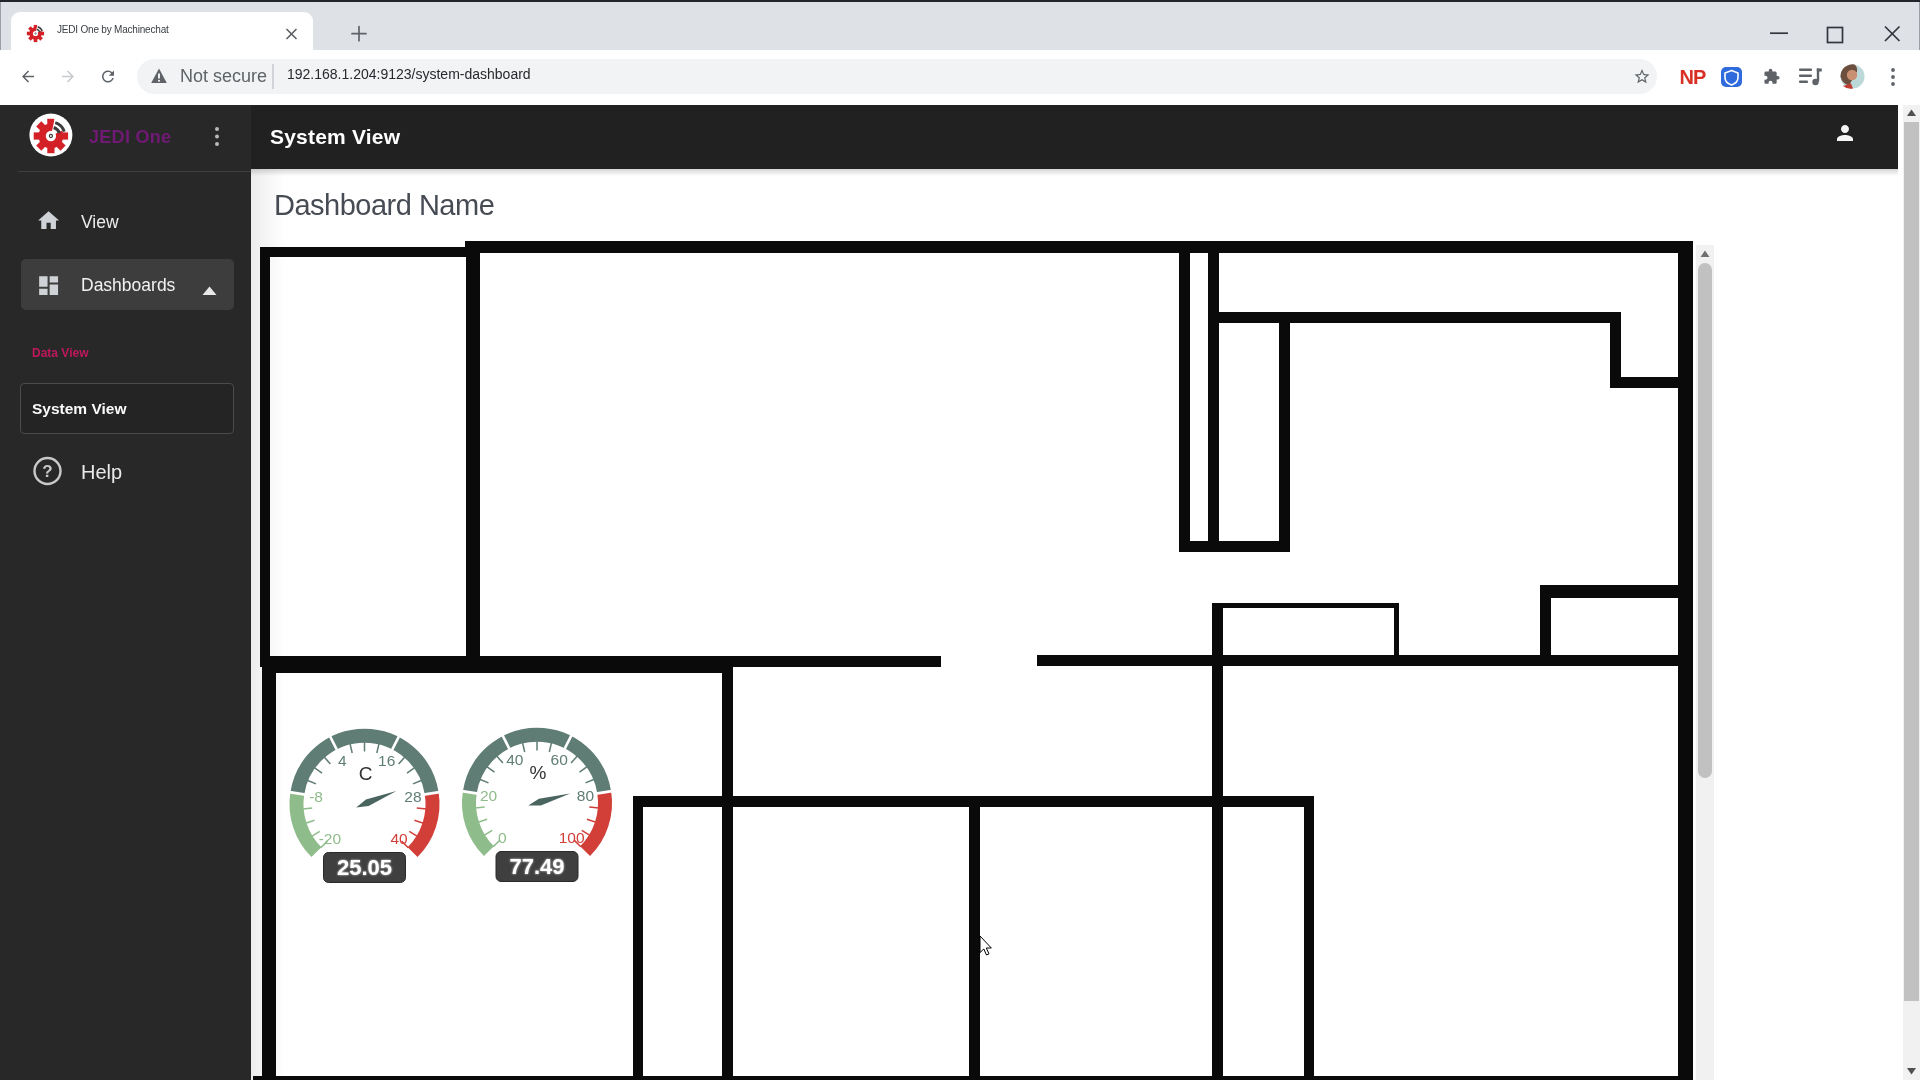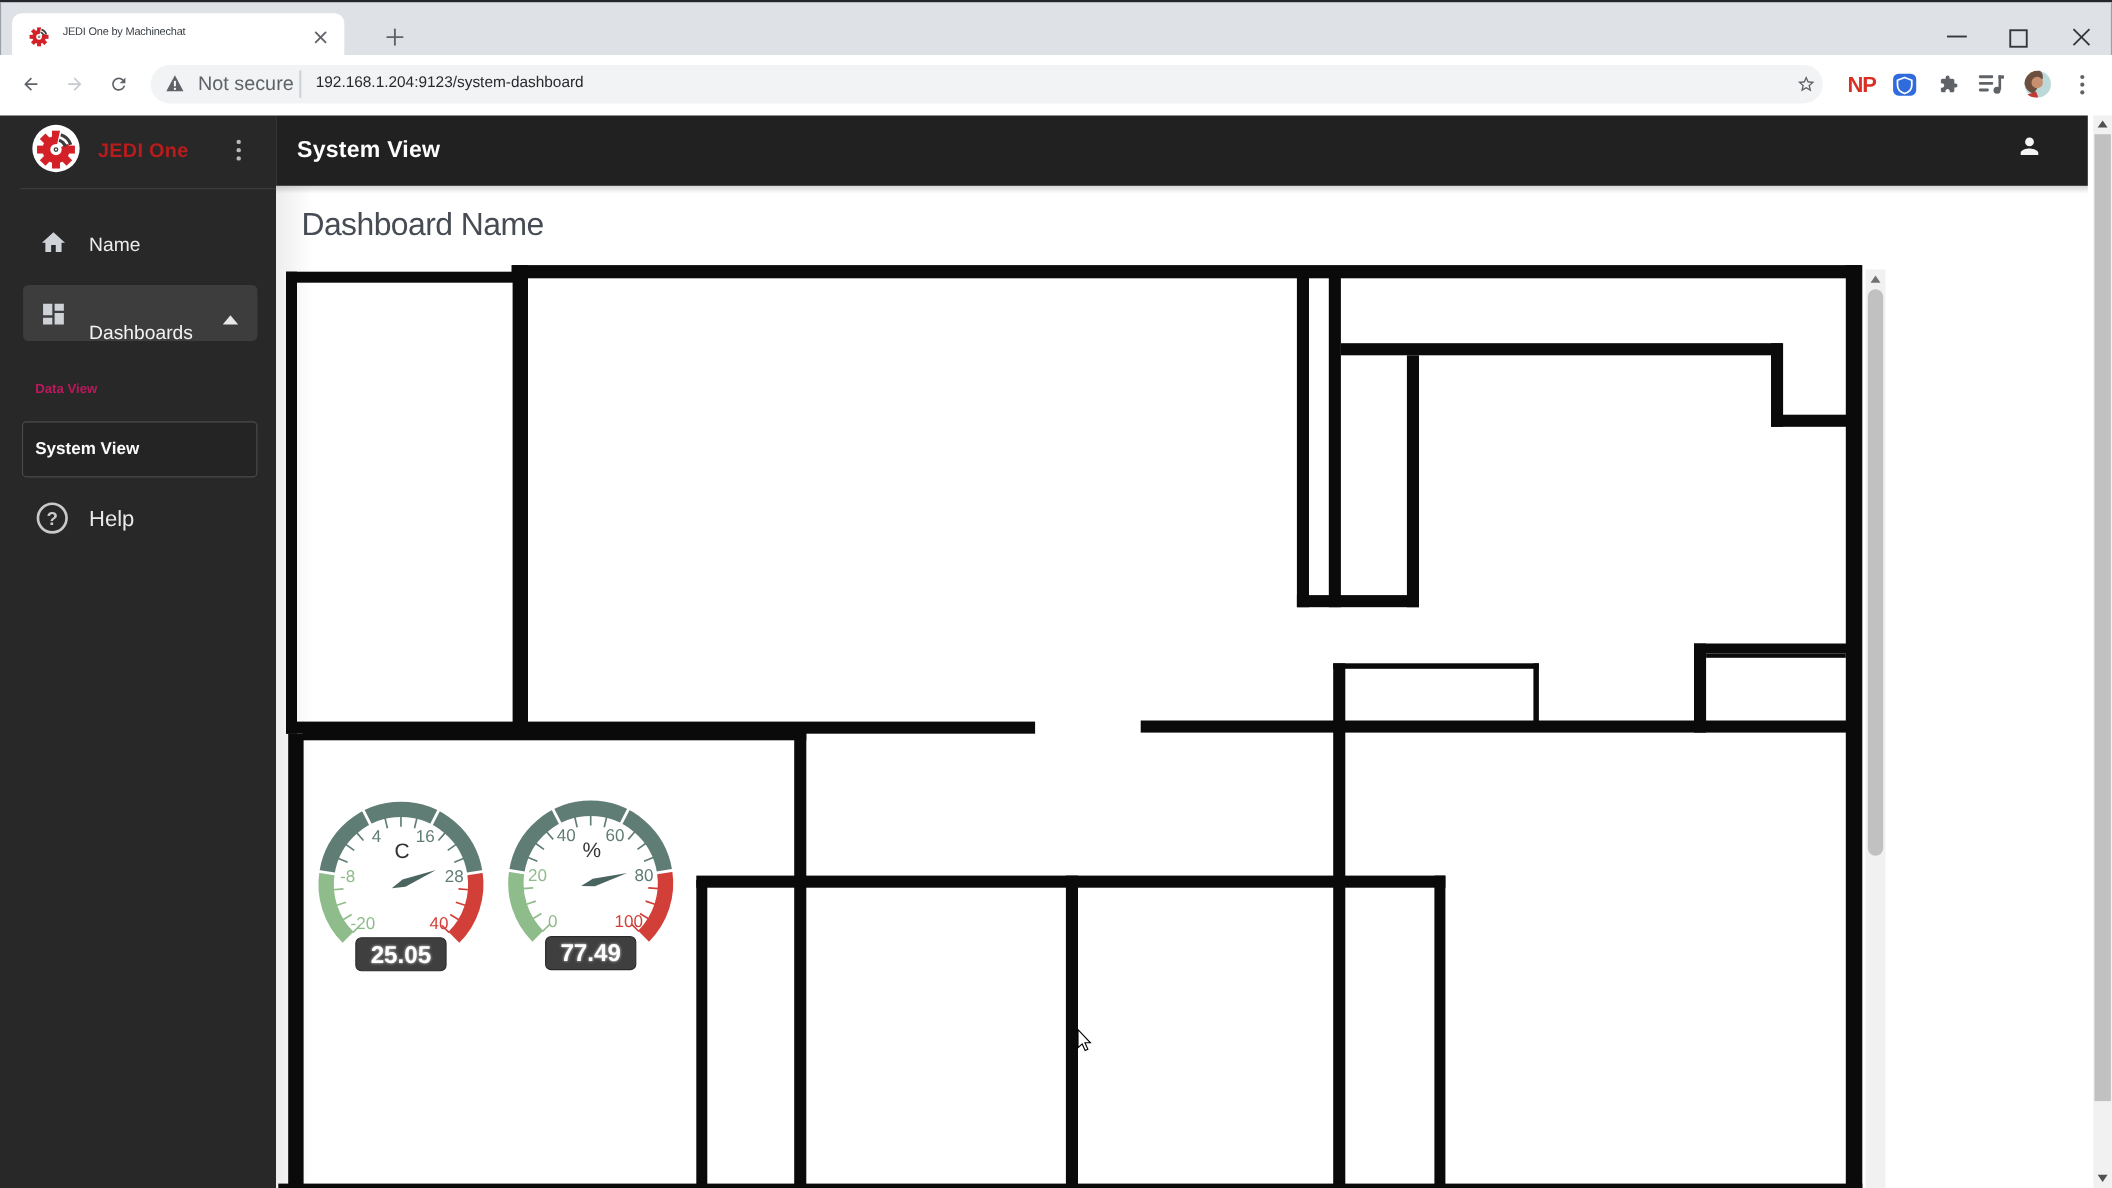--- a/index.html
+++ b/index.html
@@ -20,24 +20,24 @@
 
 <div class="a" style="left:0;top:105px;width:251px;height:975px;background:#282828"></div>
 <div class="a" style="left:251px;top:105px;width:1647px;height:64px;background:#212121"></div>
 <div class="a" style="left:251px;top:169px;width:1652px;height:911px;background:#fff"></div>
 <div class="a" style="left:251px;top:169px;width:1647px;height:7px;background:linear-gradient(rgba(0,0,0,.16),rgba(0,0,0,0))"></div>
 <div class="a" style="left:270px;top:125px;font-size:21px;font-weight:bold;color:#fff;letter-spacing:0.2px">System View</div>
 <div class="a" style="left:274px;top:189px;font-size:29px;color:#474c54;letter-spacing:-0.5px">Dashboard Name</div>
 <div class="a" style="left:251px;top:169px;width:34px;height:911px;background:linear-gradient(to right,rgba(0,0,0,.07),rgba(0,0,0,0))"></div>
 
 <div class="a" style="left:18px;top:171px;width:233px;height:1px;background:#3e3e3e"></div>
-<div class="a" style="left:89px;top:127px;font-size:18px;font-weight:bold;color:#b91c1c;letter-spacing:0.3px">JEDI One</div>
-<div class="a" style="left:81px;top:212px;font-size:17.5px;color:#ececec">Name</div>
+<div class="a" style="left:89px;top:127px;font-size:18px;font-weight:bold;color:#701a75;letter-spacing:0.3px">JEDI One</div>
+<div class="a" style="left:81px;top:212px;font-size:17.5px;color:#ececec">View</div>
 <div class="a" style="left:21px;top:259px;width:213px;height:51px;background:#3d3d3d;border-radius:5px"></div>
-<div class="a" style="left:81px;top:292px;font-size:17.5px;color:#f2f2f2">Dashboards</div>
+<div class="a" style="left:81px;top:275px;font-size:17.5px;color:#f2f2f2">Dashboards</div>
 <div class="a" style="left:32px;top:346px;font-size:12px;font-weight:bold;color:#be185d">Data View</div>
 <div class="a" style="left:20px;top:383px;width:214px;height:51px;background:#242424;border:1px solid #4b4b4b;border-radius:4px"></div>
 <div class="a" style="left:32px;top:400px;font-size:15.5px;font-weight:bold;color:#fafafa">System View</div>
 <div class="a" style="left:81px;top:461px;font-size:20px;color:#e9e9e9">Help</div>
 
 <div class="a" style="left:1696px;top:245px;width:18px;height:835px;background:#f1f1f1"></div>
 <div class="a" style="left:1698px;top:263px;width:14px;height:515px;background:#c1c1c1;border-radius:7px"></div>
 
 <div class="a" style="left:1903px;top:105px;width:17px;height:975px;background:#f1f1f1"></div>
 <div class="a" style="left:1904px;top:122px;width:15px;height:879px;background:#c1c1c1"></div>

